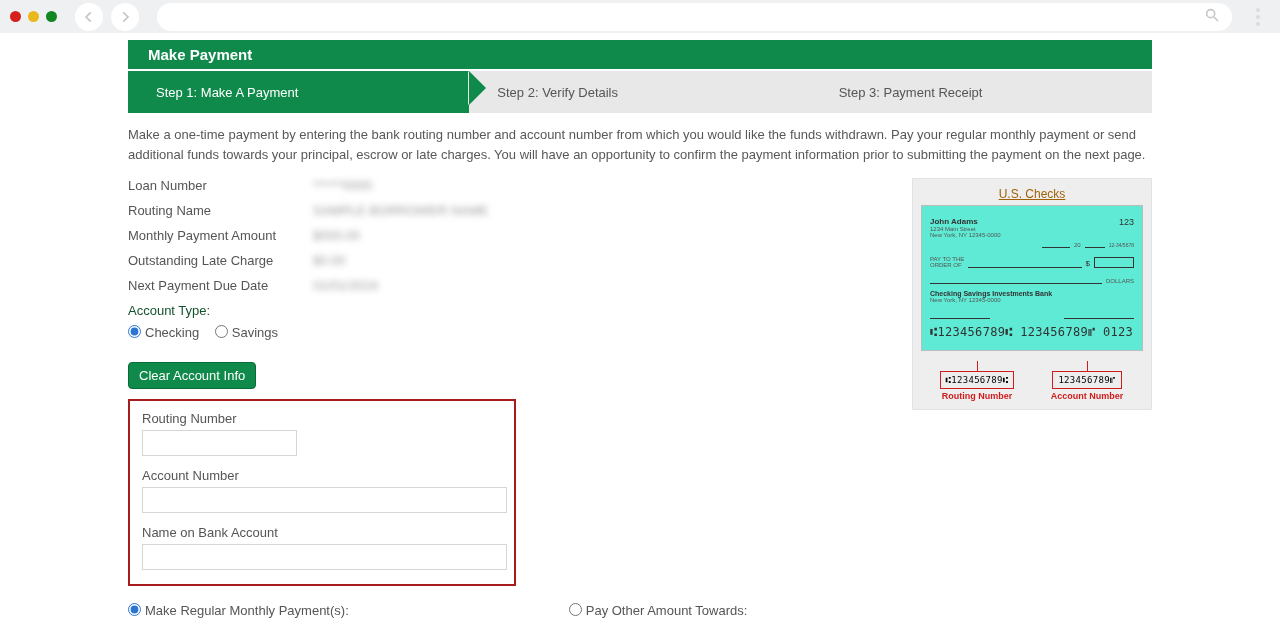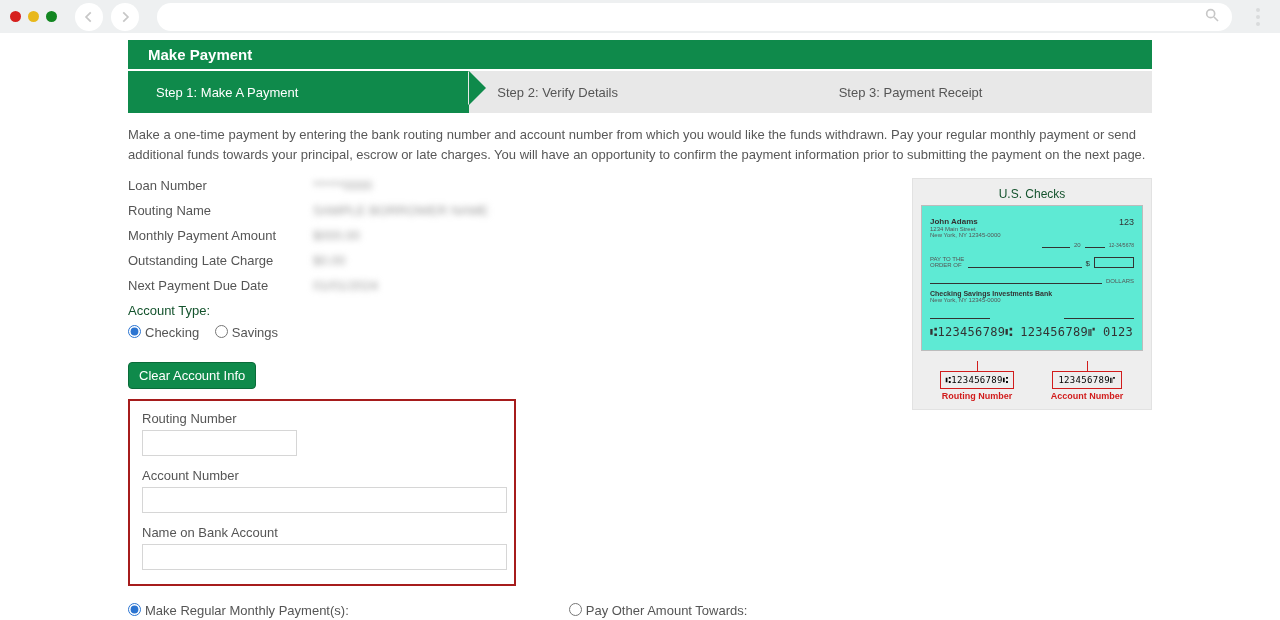--- a/index.html
+++ b/index.html
@@ -46,21 +46,21 @@
   .kv { display: flex; margin-bottom: 10px; font-size: 13px; color: #555; }
   .kv .k { width: 185px; }
   .kv .v { color: #9b9b9b; filter: blur(3px); user-select:none; }
   .acct-type { font-size: 13px; color: #14532d; margin-top: 4px; }
   .radios { margin-top: 6px; font-size: 13px; color: #555; }
   .radios label { margin-right: 12px; }
   .radios input { accent-color: #2b74d1; margin-right: 4px; position: relative; top:1px; }
   .clear-btn { margin-top: 22px; background: #0f8a4b; color: #fff; border: 1px solid #0a6b39; border-radius: 4px; padding: 5px 10px; font-size: 13px; cursor: pointer; }
   
   .check-wrap { border: 1px solid #e2e2e2; background: #eeeeee; padding: 8px; }
-  .check-title { text-align: center; font-size: 12px; color: #14532d; margin-bottom: 4px; }
+  .check-title { text-align: center; font-size: 12px; color: #a16207; margin-bottom: 4px; text-decoration: underline; }
   .check { background: #5eead4; border: 1px solid #bcbcbc; padding: 11px 8px; font-size: 8px; position: relative; min-height: 90px; color:#333;}
   .chk-toprow{display:flex;justify-content:space-between;}
   .chk-name{font-weight:bold;font-size:8px;}
   .chk-addr{font-size:6px;color:#555;}
   .chk-num{font-size:9px;}
   .chk-row{display:flex;align-items:flex-end;gap:4px;margin-top:8px;}
   .chk-lbl{font-size:6px;color:#555;white-space:nowrap;}
   .chk-line{flex:1;border-bottom:1px solid #333;height:8px;}
   .chk-memo{display:flex;gap:4px;margin-top:8px;}
   .chk-bank{font-size:7px;font-weight:bold;margin-top:6px;}

